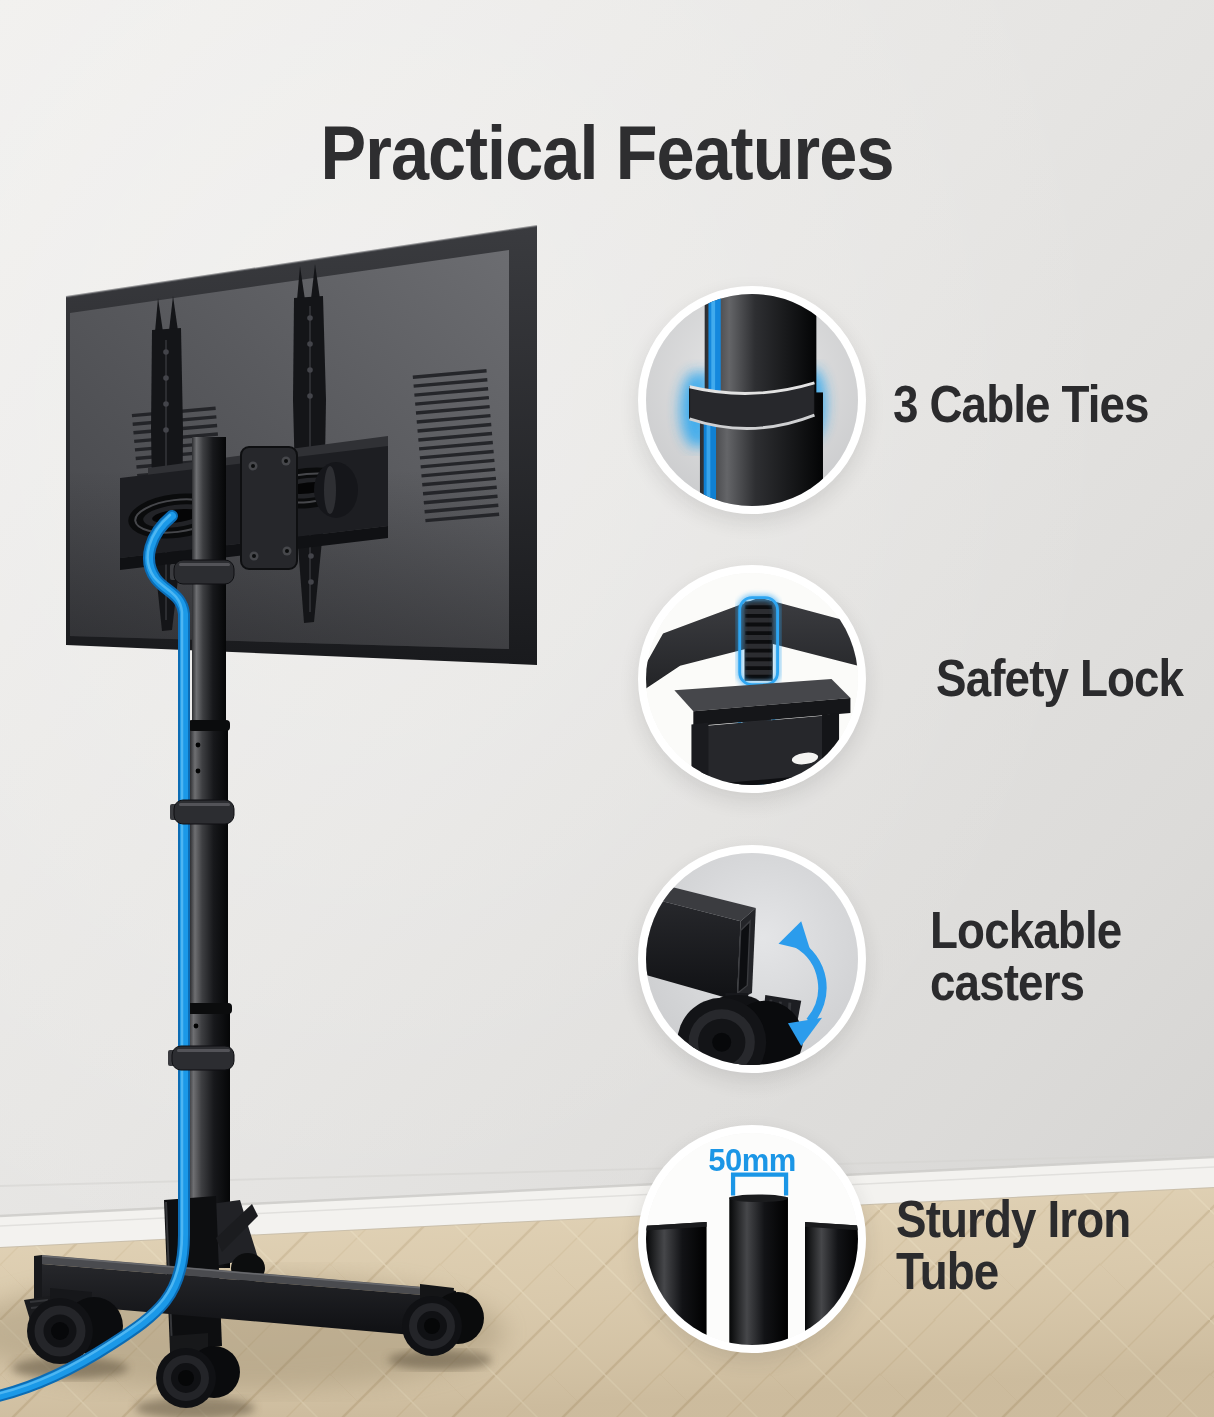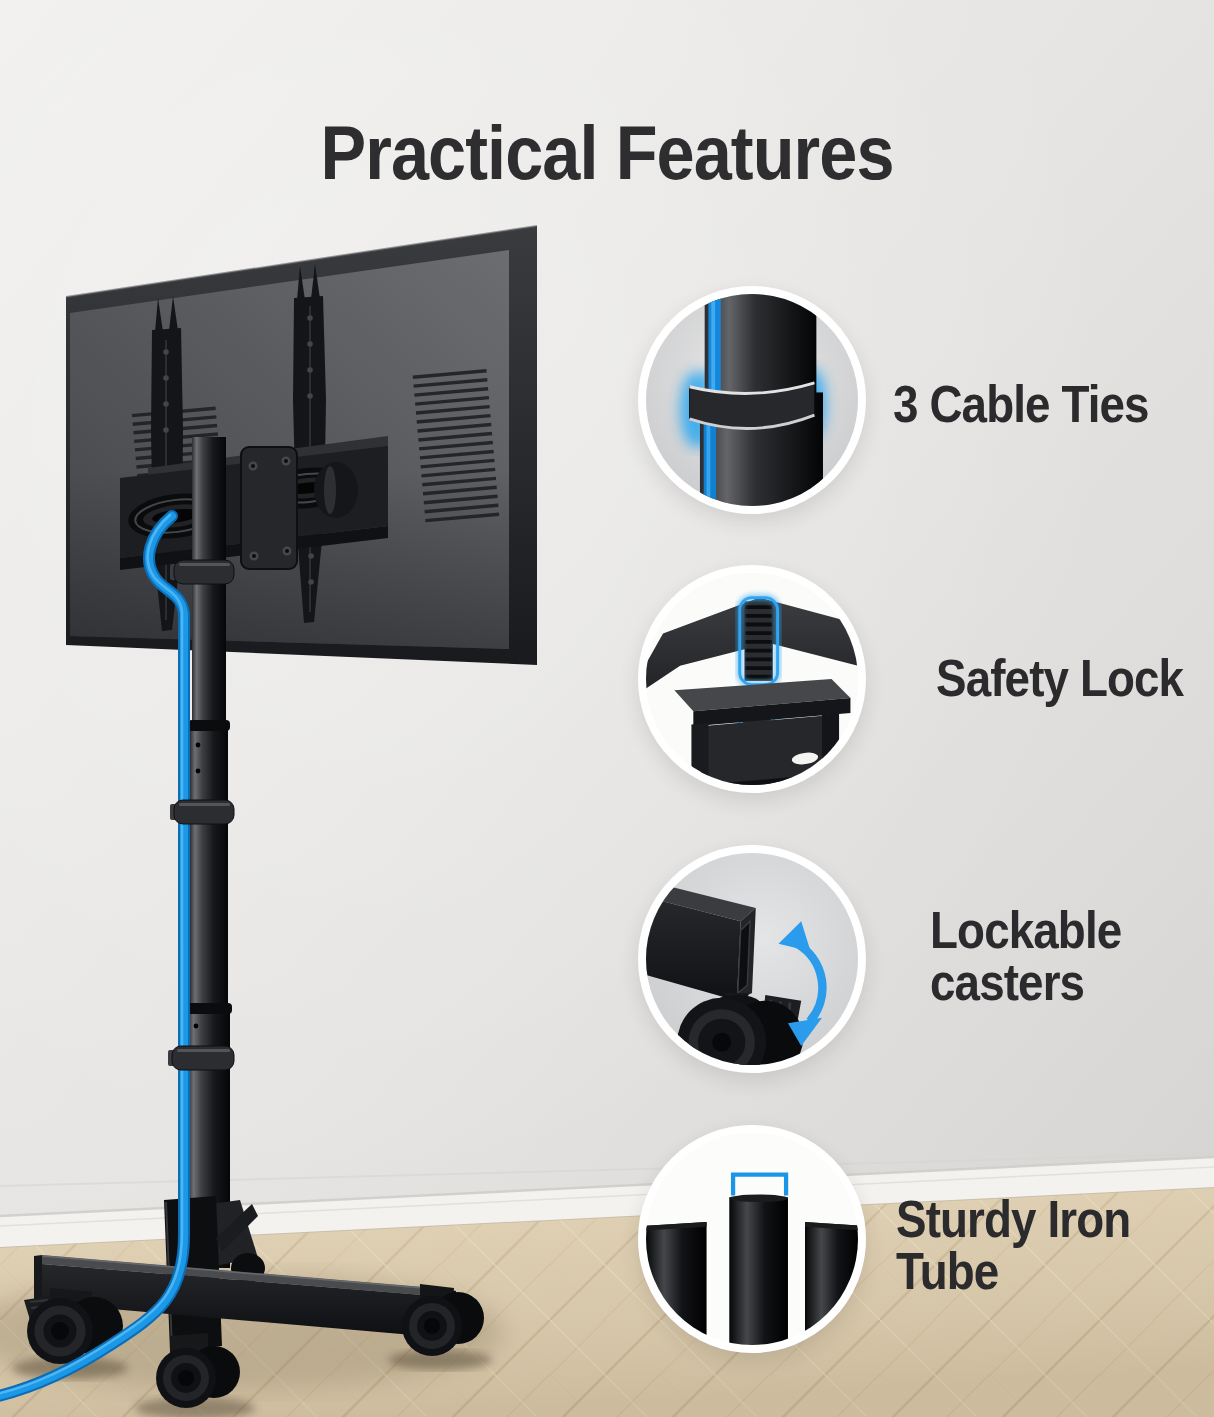--- a/index.html
+++ b/index.html
@@ -422,16 +422,17 @@
       <g>
         <rect x="88" y="68" width="62" height="172" fill="url(#tubeG)"></rect>
         <ellipse cx="119" cy="69" rx="31" ry="4" fill="#1a1b1d"></ellipse>
       </g>
       <g>
         <polygon points="168,94 226,98 226,240 168,240" fill="url(#tubeG)"></polygon>
         <polygon points="168,94 226,98 226,103 168,99" fill="#1a1b1d"></polygon>
       </g>
       <path d="M92,66 L92,44 L148,44 L148,66" fill="none" stroke="#1b96e6" stroke-width="4.5"></path>
     </svg>
+    <span class="dim-label">50mm</span>
   </div>
   <div class="flabel l4">Sturdy Iron Tube</div>
 
 </div>
 
 </body></html>

